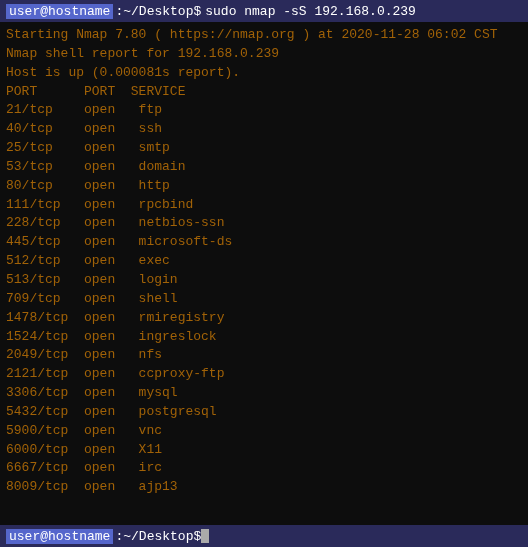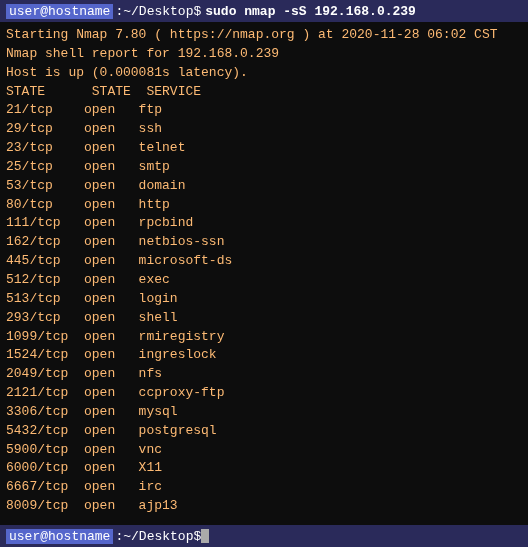--- a/index.html
+++ b/index.html
@@ -42,21 +42,21 @@
       flex: 1;
       overflow: hidden;
     }
 
     .line {
       line-height: 1.45;
       white-space: pre;
     }
 
     .line-normal {
-      color: #fdba74;
+      color: #a16207;
       font-family: Liberation Mono, monospace;
     }
 
     .bottom-bar {
       background-color: #2a2a5a;
       padding: 2px 6px;
       display: flex;
       align-items: center;
       gap: 0;
       height: 22px;
@@ -78,43 +78,42 @@
     }
   </style>
 </head>
 <body>
 
 <div class="terminal">
 
   <div class="title-bar">
     <span class="highlight-user">user@hostname</span>
     <span style="color:#ffffff; margin-left:2px;">:~/Desktop$</span>
-    <span style="color:#ffffff; margin-left:4px;font-weight:bold;">sudo nmap -sS 192.168.0.239</span>
+    <span style="color:#ffffff; margin-left:4px;">sudo nmap -sS 192.168.0.239</span>
   </div>
 
   <div class="terminal-body">
     <div class="line line-normal">Starting Nmap 7.80 ( https://nmap.org ) at 2020-11-28 06:02 CST</div>
     <div class="line line-normal">Nmap shell report for 192.168.0.239</div>
-    <div class="line line-normal">Host is up (0.000081s latency).</div>
-    <div class="line line-normal">STATE      STATE  SERVICE</div>
+    <div class="line line-normal">Host is up (0.000081s report).</div>
+    <div class="line line-normal">PORT      PORT  SERVICE</div>
 
     <div id="port-lines">
         <div class="line line-normal">21/tcp    open   ftp</div>
-        <div class="line line-normal">29/tcp    open   ssh</div>
-        <div class="line line-normal">23/tcp    open   telnet</div>
+        <div class="line line-normal">40/tcp    open   ssh</div>
         <div class="line line-normal">25/tcp    open   smtp</div>
         <div class="line line-normal">53/tcp    open   domain</div>
         <div class="line line-normal">80/tcp    open   http</div>
         <div class="line line-normal">111/tcp   open   rpcbind</div>
-        <div class="line line-normal">162/tcp   open   netbios-ssn</div>
+        <div class="line line-normal">228/tcp   open   netbios-ssn</div>
         <div class="line line-normal">445/tcp   open   microsoft-ds</div>
         <div class="line line-normal">512/tcp   open   exec</div>
         <div class="line line-normal">513/tcp   open   login</div>
-        <div class="line line-normal">293/tcp   open   shell</div>
-        <div class="line line-normal">1099/tcp  open   rmiregistry</div>
+        <div class="line line-normal">709/tcp   open   shell</div>
+        <div class="line line-normal">1478/tcp  open   rmiregistry</div>
         <div class="line line-normal">1524/tcp  open   ingreslock</div>
         <div class="line line-normal">2049/tcp  open   nfs</div>
         <div class="line line-normal">2121/tcp  open   ccproxy-ftp</div>
         <div class="line line-normal">3306/tcp  open   mysql</div>
         <div class="line line-normal">5432/tcp  open   postgresql</div>
         <div class="line line-normal">5900/tcp  open   vnc</div>
         <div class="line line-normal">6000/tcp  open   X11</div>
         <div class="line line-normal">6667/tcp  open   irc</div>
         <div class="line line-normal">8009/tcp  open   ajp13</div>
       </div>

